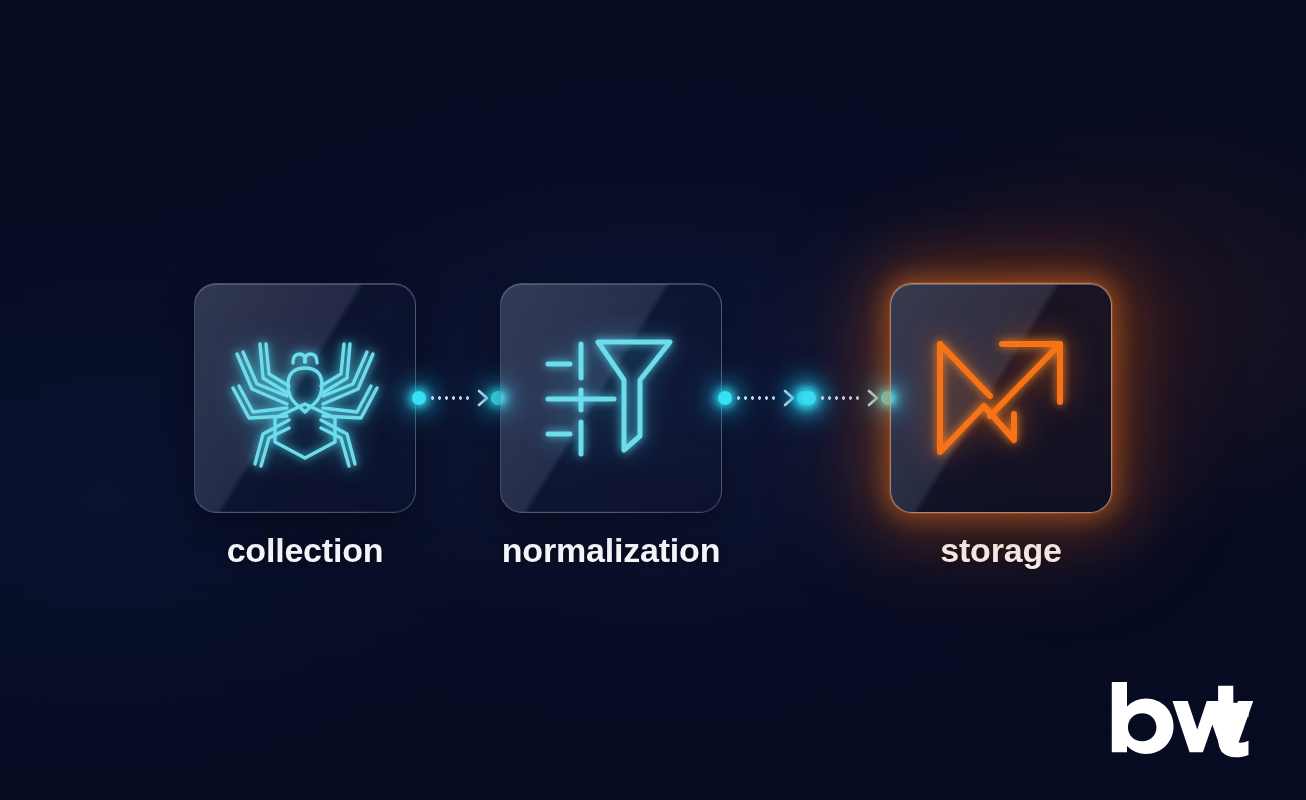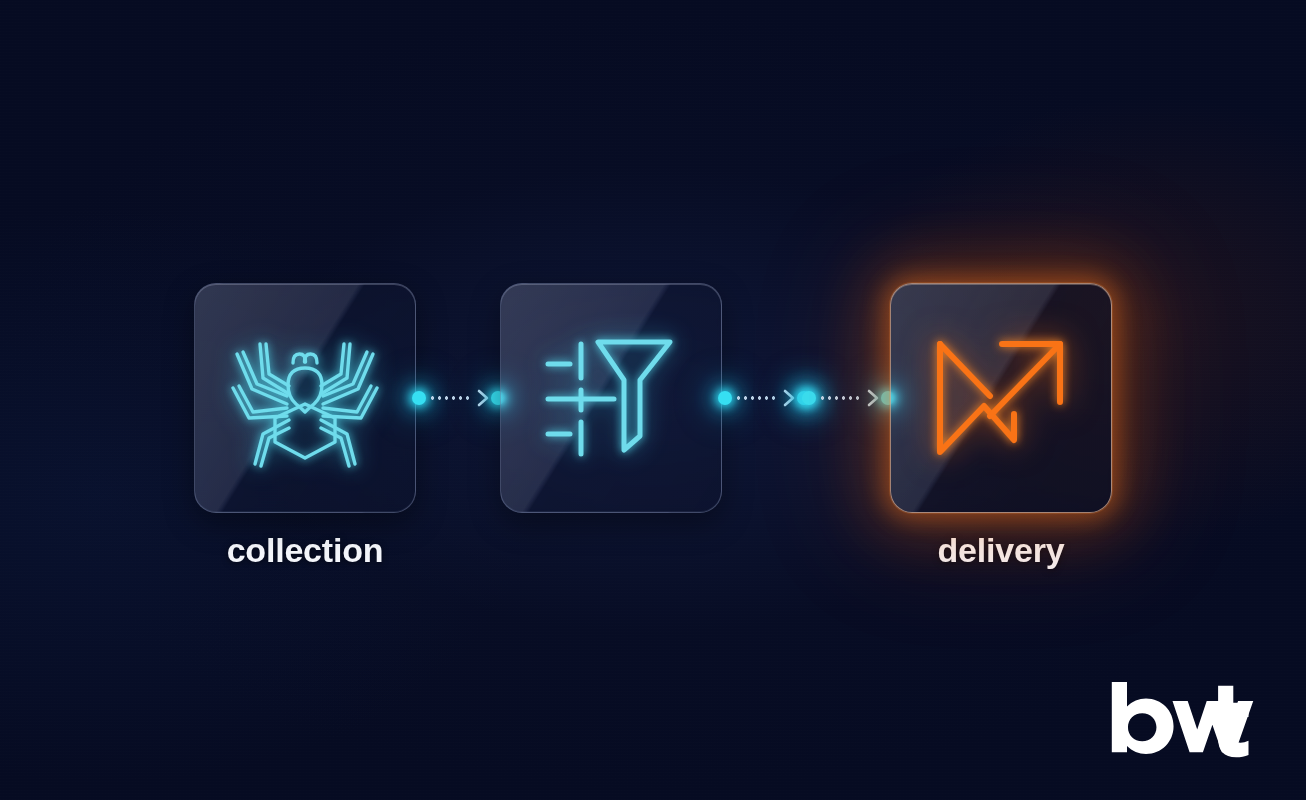--- a/index.html
+++ b/index.html
@@ -205,20 +205,21 @@
           <path d="M41 94 L41 126"></path>
 
           <path d="M8 36 L30 36"></path>
           <path d="M8 71 L74 71"></path>
           <path d="M8 106 L30 106"></path>
 
           <path d="M58 14 L130 14 L100 52 L100 108 L84 122 L84 52 Z"></path>
         </svg>
       </span>
     </div>
+    <div class="label">normalization</div>
   </div>
 
   <div class="connector">
     <div class="conn-inner">
       <span class="node"></span>
       <span class="dots"></span>
       <span class="chev">
         <svg width="14" height="20" viewBox="0 0 14 20" fill="none" stroke="#cfe0f2" stroke-width="2.6" stroke-linecap="round" stroke-linejoin="round">
           <path d="M3 3 L11 10 L3 17"></path>
         </svg>
@@ -246,21 +247,21 @@
       <span class="icon glow-orange">
         <svg width="146" height="140" viewBox="0 0 146 140" fill="none" stroke="#f97316" stroke-width="6" stroke-linecap="round" stroke-linejoin="round">
 
           <path d="M12 16 L12 124 L56 78 L86 112 L86 86"></path>
           <path d="M74 16 L132 16 L132 74"></path>
           <path d="M132 16 L62 88"></path>
           <path d="M12 16 L62 68"></path>
         </svg>
       </span>
     </div>
-    <div class="label">delivery</div>
+    <div class="label">storage</div>
   </div>
 
 </div>
 
 <div class="logo">
   <svg width="152" height="76" viewBox="0 0 152 76" fill="#ffffff">
 
     <path d="M4 2 h16 v26 c5.5-5.5 12.5-8.4 20-8.4 16.5 0 29 12.8 29 29.2S56.5 78 40 78c-7.5 0-14.5-2.9-20-8.4V76H4V2z
              M36 35c-8.6 0-15 6.4-15 14.8S27.4 64.6 36 64.6 51 58.2 51 49.8 44.6 35 36 35z" transform="translate(0,-2) scale(0.95)"></path>
 

